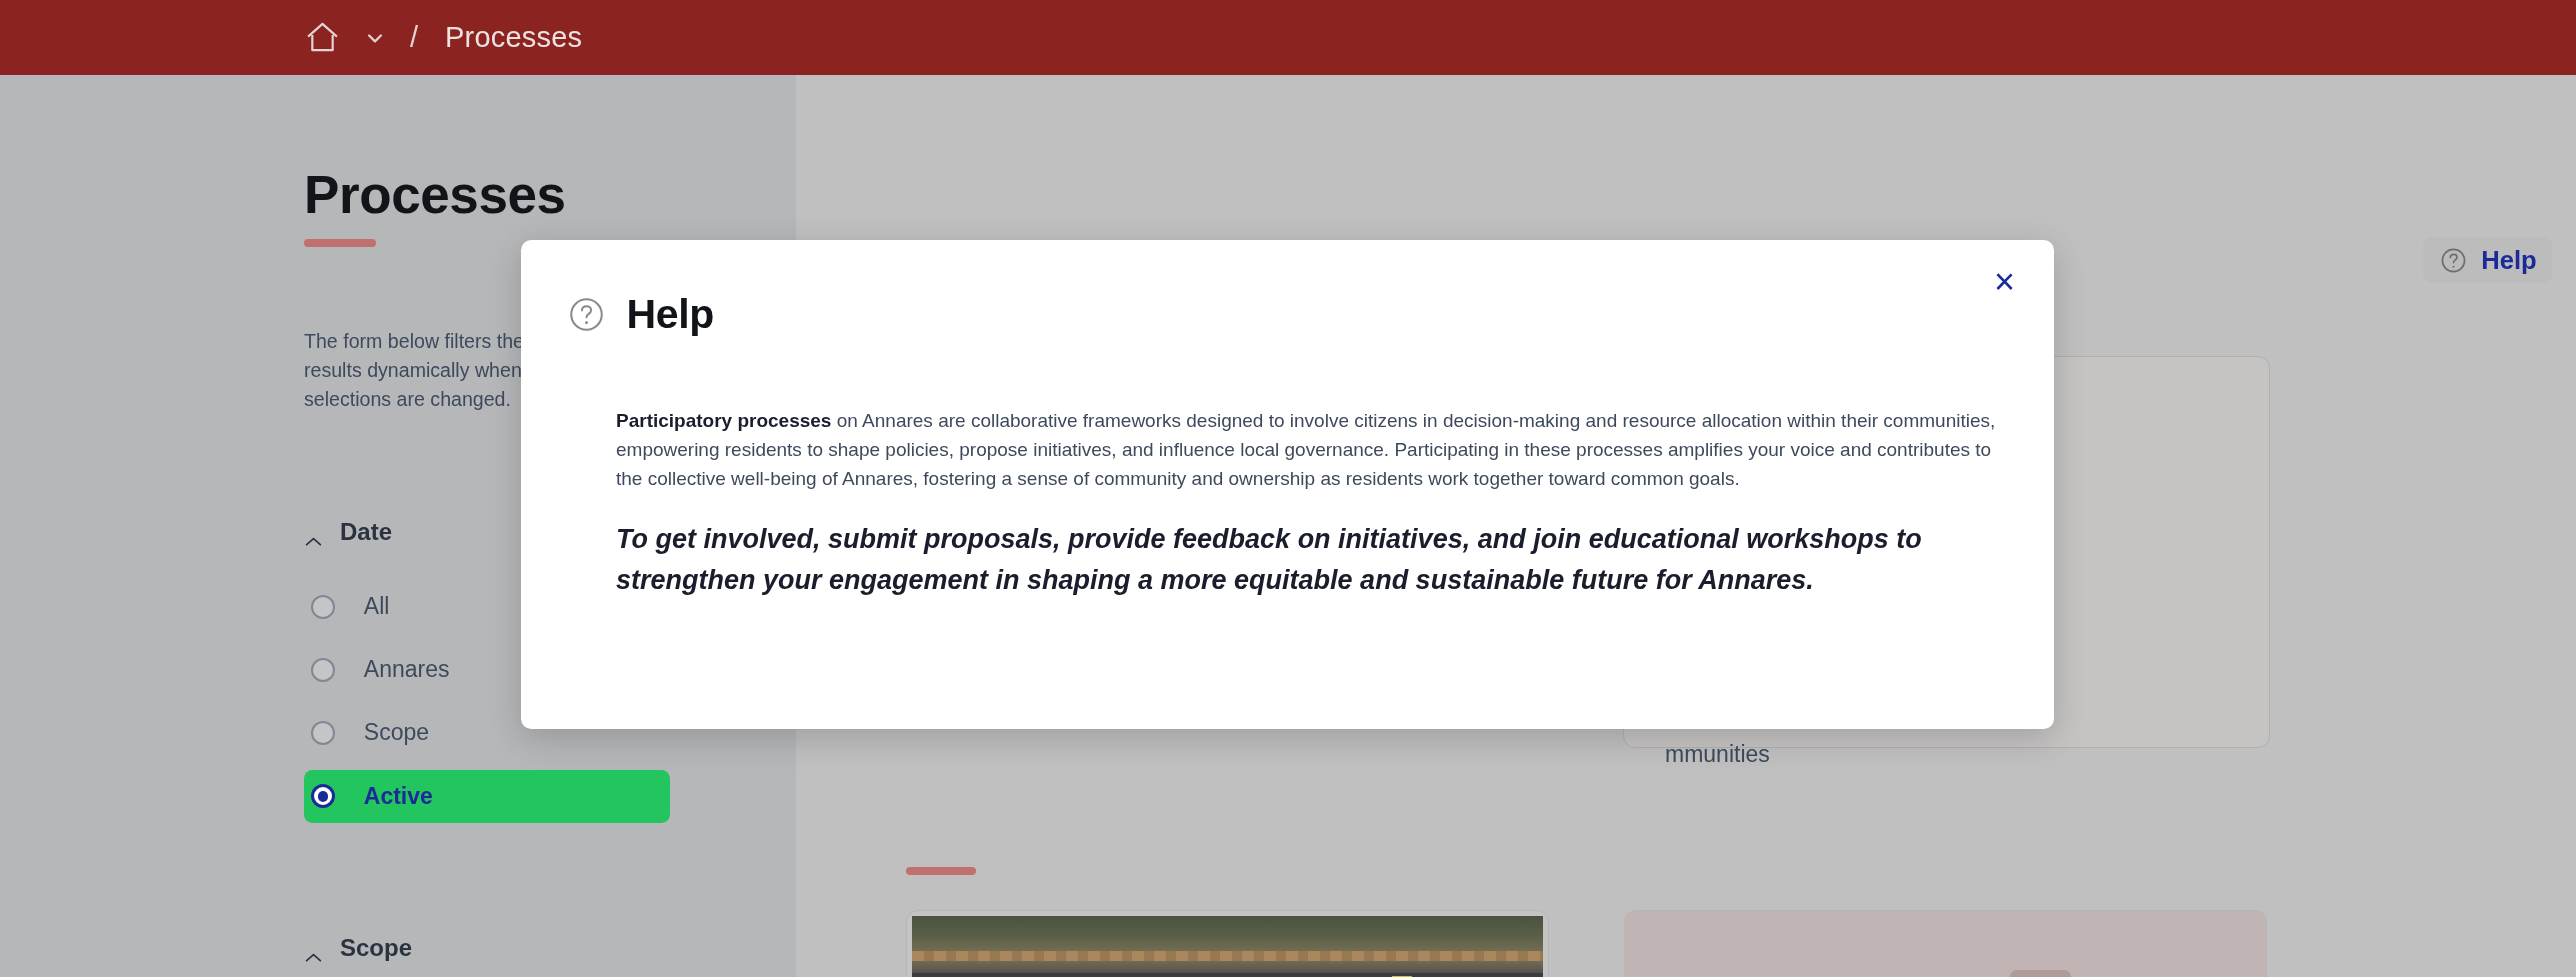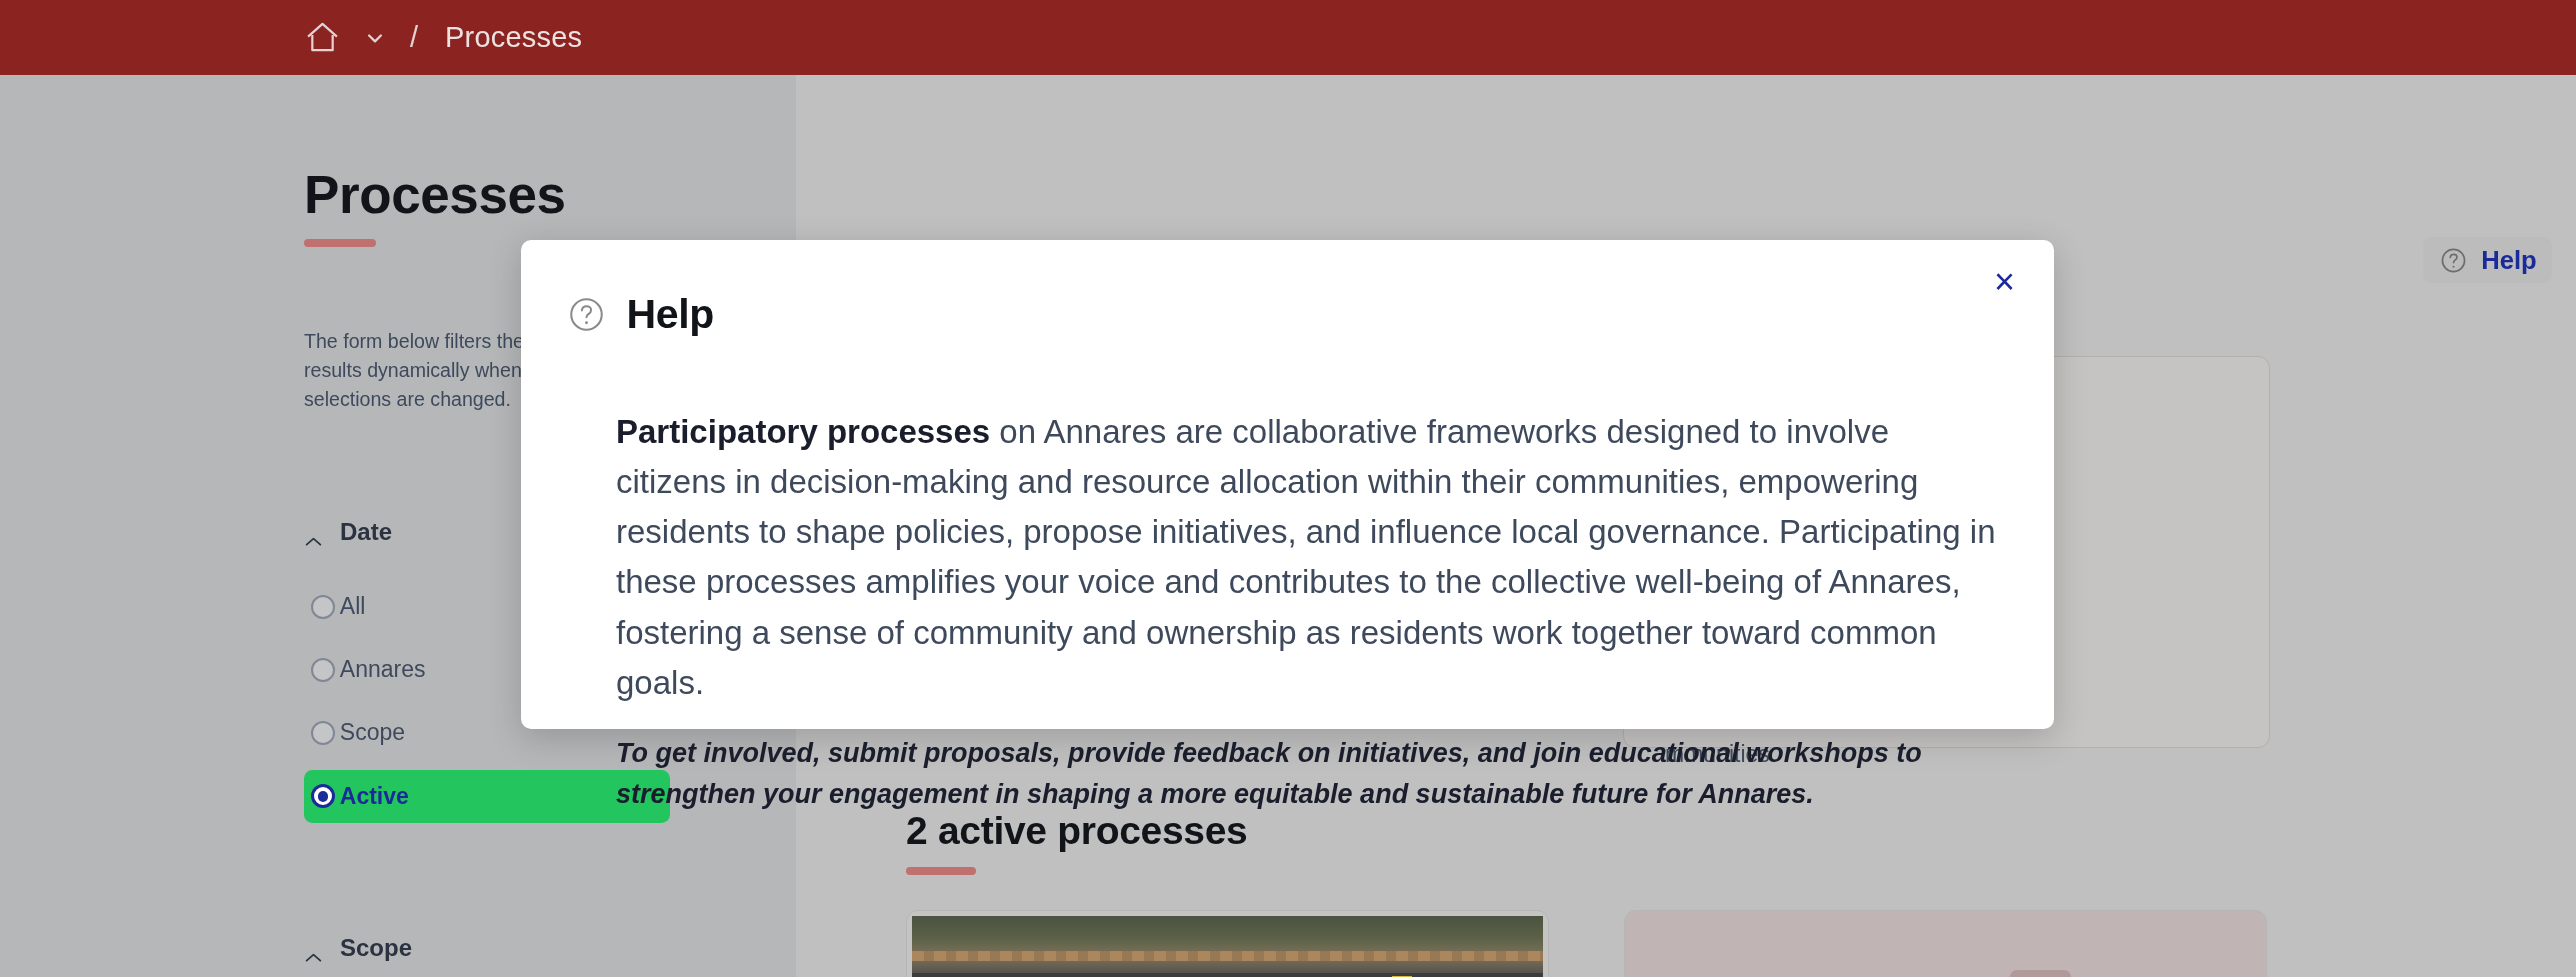--- a/index.html
+++ b/index.html
@@ -57,21 +57,21 @@
 
   .filter-group{ position:absolute; left:304px; }
   .fg-date{ top:443px; }
   .fg-scope{ top:859px; }
   .fg-head{
     display:flex; align-items:center; gap:17px;
     font-size:24px; font-weight:700; color:#2B3240;
   }
   .chev-up{ width:19px; height:12px; display:block; }
   .opt{
-    display:flex; align-items:center; gap:5px;
+    display:flex; align-items:center; gap:29px;
     height:53px; padding-left:6.8px; margin-top:10.2px;
     border-radius:8.5px; width:366px;
   }
   .opt .lbl{ font-size:23px; color:#3E4A5C; }
   .radio{
     width:24px; height:24px; border-radius:50%;
     border:2.6px solid #7F8894; background:#C3C5C7; flex:none;
   }
   .opt.selected{ background:#22c55e; }
   .opt.selected .radio{
@@ -168,21 +168,21 @@
     display:flex; align-items:center; gap:20.4px;
   }
   .modal-head .q{ width:39px; height:39px; display:block; }
   .modal-head .h{
     font-size:41px; font-weight:700; color:#111418; letter-spacing:-0.3px;
   }
   .modal-body{
     position:absolute; left:95px; top:167px; width:1380px;
   }
   .mb-p{
-    font-size:33px; line-height:1.52; color:#3E4A5C;
+    font-size:19px; line-height:1.52; color:#3E4A5C;
   }
   .mb-p b{ color:#1A1D2B; font-weight:700; }
   .mb-cta{
     margin-top:25px; font-size:27px; line-height:1.52;
     font-style:italic; font-weight:700; color:#1A1D2B;
   }
 </style>
 </head>
 <body>
 
@@ -247,21 +247,20 @@
           </svg>
       </span>
       <span>Scope</span>
     </div>
 
   </div>
 
   <h2 class="sec-title t-high">Highlighted processes</h2>
   <div class="sec-rule r-high"></div>
 
-  <h2 class="sec-title t-act">2 active processes</h2>
   <div class="sec-rule r-act"></div>
 
   <div class="hl-card">
     <div class="hl-title">uction</div>
     <div class="hl-body">inhabitant of sources to</div>
     <div class="hl-meta">mmunities</div>
   </div>
 
   <div class="pcard one">
     <div class="aerial">

